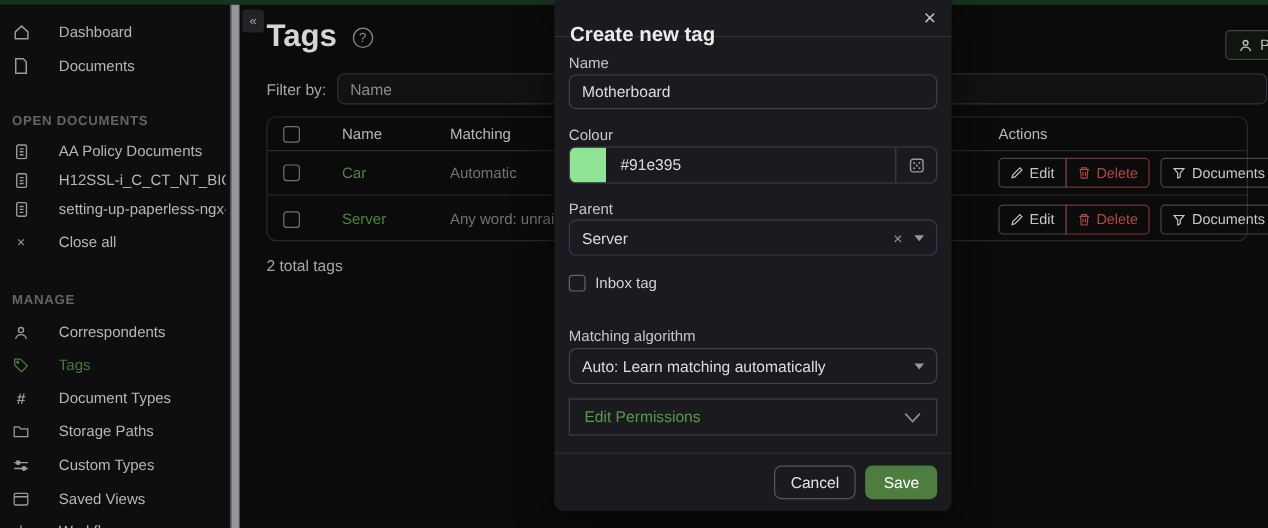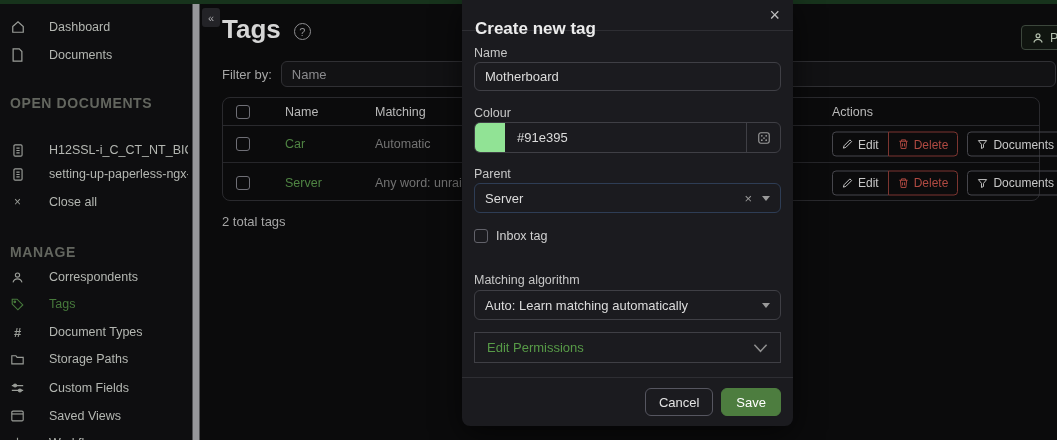--- a/index.html
+++ b/index.html
@@ -12,21 +12,21 @@
   }
   
   .topstrip { position:absolute; left:0; top:0; width:1057px; height:4px; background:#17331c; }
 
   
   .sidebar { position:absolute; left:0; top:4px; width:192px; height:436px; background:#0e0e10; }
   .side-row { position:absolute; left:10px; right:4px; height:22px; display:flex; align-items:center; gap:24px;
               font-size:12.5px; color:#b4b7b2; cursor:pointer; white-space:nowrap; overflow:hidden; }
   .side-row .ic { width:15px; height:15px; flex:0 0 15px; display:flex; align-items:center; justify-content:center; color:#9a9d98; }
   .side-row.active, .side-row.active .ic { color:#477a3c; }
-  .side-header { position:absolute; left:10px; font-size:14px; letter-spacing:.6px; color:#63665f; font-weight:bold; }
+  .side-header { position:absolute; left:10px; font-size:11px; letter-spacing:.6px; color:#63665f; font-weight:bold; }
   .hash-ic { font-size:13px; font-weight:bold; line-height:1; }
 
   .side-scrollbar { position:absolute; left:192px; top:4px; width:8px; height:436px; background:#97979b;
                     border-left:1px solid #515154; border-right:1px solid #515154; }
 
   
   .collapse-btn { position:absolute; left:202px; top:8px; width:18px; height:19px; background:#232327;
                   border-radius:3px; color:#a7a7aa; font-size:11px; display:flex; align-items:center;
                   justify-content:center; cursor:pointer; z-index:2; }
 
@@ -122,20 +122,29 @@
     <span class="ic">
         <svg width="13" height="14" viewBox="0 0 14 16" fill="none" stroke="currentColor" stroke-width="1.4">
           <path d="M2 1h7l3 3v11H2z"></path>
         </svg>
       </span>
     <span>Documents</span>
   </div>
 
   <div class="side-header" style="top:91px">OPEN DOCUMENTS</div>
 
+  <div class="side-row" style="top:111px">
+    <span class="ic">
+        <svg width="12" height="13" viewBox="0 0 14 16" fill="none" stroke="currentColor" stroke-width="1.4">
+          <rect x="2" y="1" width="10" height="14" rx="1.5"></rect>
+          <path d="M5 5h4M5 8h4M5 11h4"></path>
+        </svg>
+      </span>
+    <span>AA Policy Documents</span>
+  </div>
   <div class="side-row" style="top:135px">
     <span class="ic">
         <svg width="12" height="13" viewBox="0 0 14 16" fill="none" stroke="currentColor" stroke-width="1.4">
           <rect x="2" y="1" width="10" height="14" rx="1.5"></rect>
           <path d="M5 5h4M5 8h4M5 11h4"></path>
         </svg>
       </span>
     <span>H12SSL-i_C_CT_NT_BIOS_3.3_rele...</span>
   </div>
   <div class="side-row" style="top:159px">
@@ -185,21 +194,21 @@
     <span>Storage Paths</span>
   </div>
   <div class="side-row" style="top:373px">
     <span class="ic">
         <svg width="13" height="12" viewBox="0 0 16 14" fill="none" stroke="currentColor" stroke-width="1.4">
           <path d="M1 4h14M1 10h14"></path>
           <circle cx="5" cy="4" r="1.8" fill="currentColor"></circle>
           <circle cx="11" cy="10" r="1.8" fill="currentColor"></circle>
         </svg>
       </span>
-    <span>Custom Fields</span>
+    <span>Custom Types</span>
   </div>
   <div class="side-row" style="top:401px">
     <span class="ic">
         <svg width="13" height="12" viewBox="0 0 16 14" fill="none" stroke="currentColor" stroke-width="1.4">
           <rect x="1" y="1" width="14" height="12" rx="1.5"></rect>
           <path d="M1 4.5h14"></path>
         </svg>
       </span>
     <span>Saved Views</span>
   </div>

